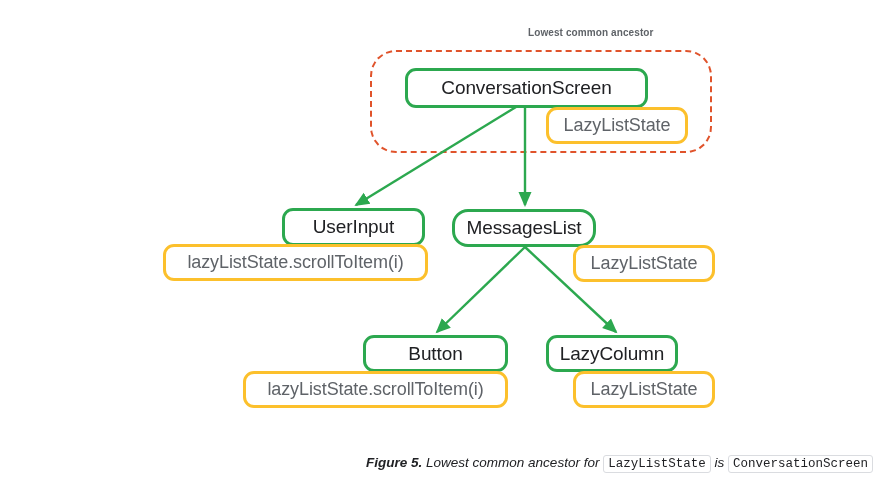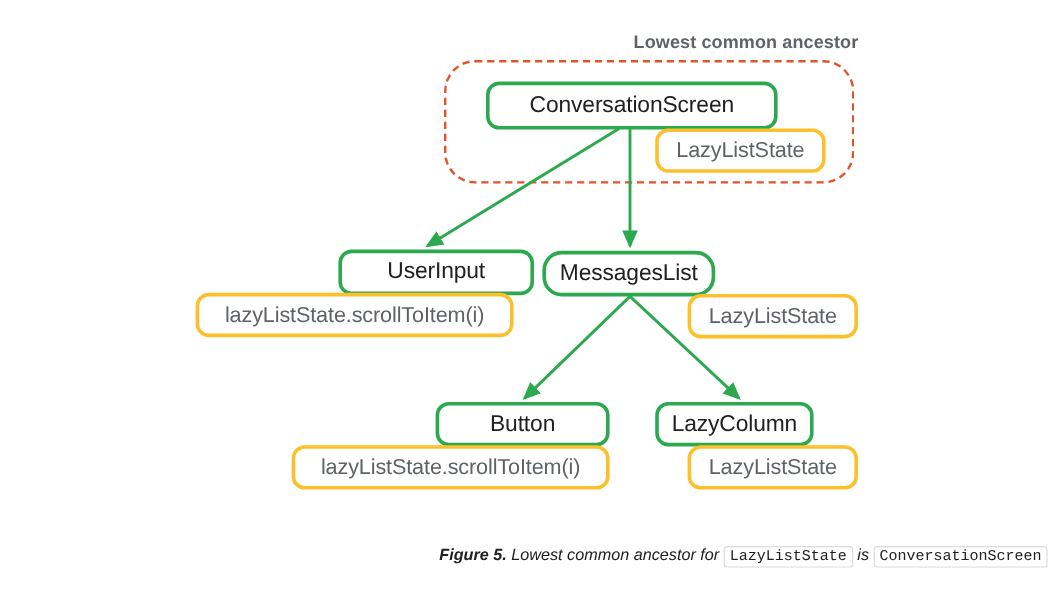--- a/index.html
+++ b/index.html
@@ -34,21 +34,21 @@
 
   
   .lca-region {
     position: absolute;
     border: 2px dashed #e0532b;
     border-radius: 26px;
     box-sizing: border-box;
   }
   .lca-label {
     position: absolute;
-    font-size: 15px;
+    font-size: 10px;
     font-weight: bold;
     color: #5f6368;
     letter-spacing: 0.1px;
     white-space: nowrap;
   }
 
   
   .node {
     position: absolute;
     box-sizing: border-box;
@@ -127,21 +127,21 @@
 
     <line x1="525" y1="247" x2="437" y2="332" stroke="#2ca84f" stroke-width="2.4" marker-end="url(#arrowhead)"></line>
 
     <line x1="525" y1="247" x2="616" y2="332" stroke="#2ca84f" stroke-width="2.4" marker-end="url(#arrowhead)"></line>
   </svg>
 
   <div class="node" style="left:405px; top:68px; width:243px; height:40px;">ConversationScreen</div>
 
   <div class="state" style="left:546px; top:107px; width:142px; height:37px;">LazyListState</div>
 
-  <div class="node" style="left:282px; top:208px; width:163px; height:38px;">UserInput</div>
+  <div class="node" style="left:282px; top:208px; width:143px; height:38px;">UserInput</div>
 
   <div class="state" style="left:163px; top:244px; width:265px; height:37px;">lazyListState.scrollToItem(i)</div>
 
   <div class="node" style="left:452px; top:209px; width:144px; height:38px;border-radius:16px;">MessagesList</div>
 
   <div class="state" style="left:573px; top:245px; width:142px; height:37px;">LazyListState</div>
 
   <div class="node" style="left:363px; top:335px; width:145px; height:37px;">Button</div>
 
   <div class="state" style="left:243px; top:371px; width:265px; height:37px;">lazyListState.scrollToItem(i)</div>

